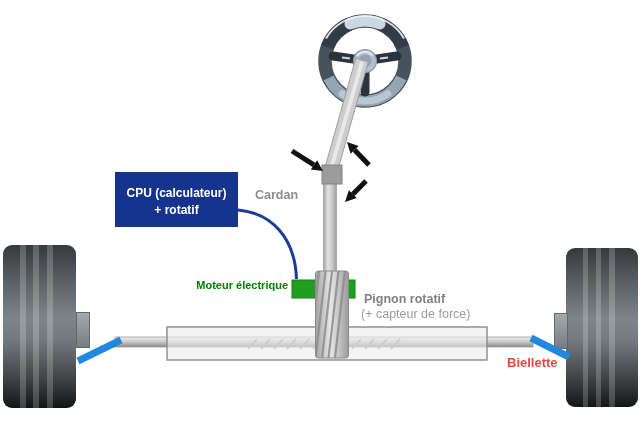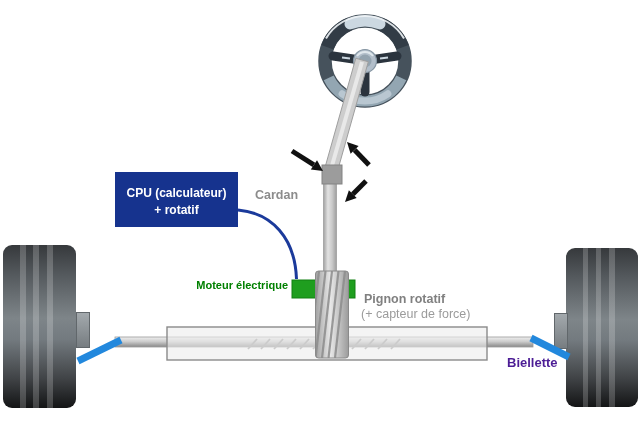--- a/index.html
+++ b/index.html
@@ -7,21 +7,21 @@
     position:relative;width:640px;height:424px;background:#ffffff;overflow:hidden;
     font-family:"Liberation Sans","DejaVu Sans",sans-serif;
   }
   .label{position:absolute;white-space:nowrap;line-height:1.1;}
   .lbl-gray{color:#8c8c8c;font-weight:bold;font-size:12.5px;}
   #cardan-label{left:255px;top:149px;margin-top:40px;}
   #colonne-label{left:369px;top:165px;}
   #pignon-label{left:364px;top:293px;color:#808080;font-weight:bold;font-size:12.5px;}
   #capteur-label{left:361px;top:308px;color:#9b9b9b;font-weight:normal;font-size:12.5px;}
   #moteur-label{left:180px;top:279px;width:108px;text-align:right;color:#008000;font-weight:bold;font-size:11px;}
-  #biellette-label{left:507px;top:356px;color:#4c1d95;font-weight:bold;font-size:13px;}
+  #biellette-label{left:507px;top:356px;color:#ef4444;font-weight:bold;font-size:13px;}
   #cpu-text{
     position:absolute;left:115px;top:172px;width:123px;height:60px;
     display:flex;flex-direction:column;justify-content:center;align-items:center;
     color:#ffffff;font-weight:bold;font-size:12px;line-height:17px;text-align:center;
   }
   
   .tire{
     position:absolute;border-radius:9px;
     background:
       linear-gradient(90deg, rgba(255,255,255,0) 0 23%, rgba(255,255,255,.20) 23% 31%,

